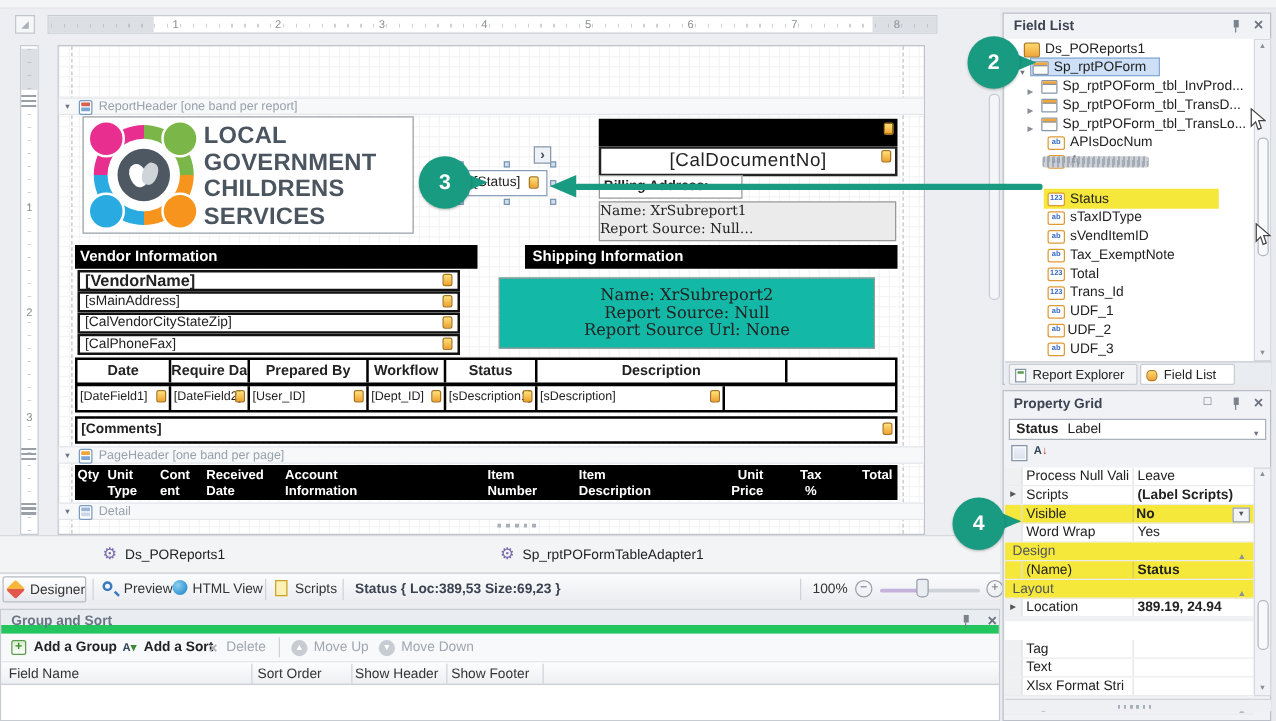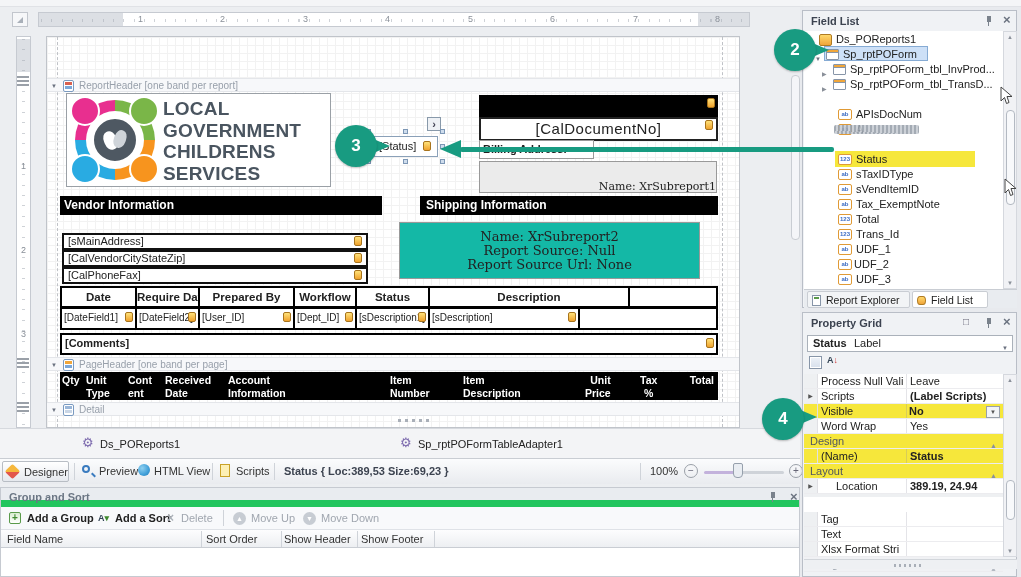--- a/index.html
+++ b/index.html
@@ -138,32 +138,36 @@
   <span class="abs hnd" style="left:403px;top:159px"></span>
   <span class="abs hnd" style="left:440px;top:159px"></span>
   <div class="abs" style="left:374px;top:136px;width:64px;height:21px;background:#fff;border:1px solid #8aa0b8;line-height:19px;padding-left:4px">
     <span>[Status]</span>
     <span class="abs oic" style="left:48px;top:4px"></span>
   </div>
 
   <div class="abs bold" style="left:479px;top:140px;width:115px;height:19px;background:#fff;border:1px solid #999;line-height:17px;padding-left:3px">
     <span>Billing Address:</span>
   </div>
-  <div class="abs serif" style="left:479px;top:161px;width:238px;height:32px;background:#ebebeb;border:1px solid #999;text-align:right;font-size:11px;line-height:14px;padding-top:18px">
+  <div class="abs serif" style="left:479px;top:161px;width:238px;height:32px;background:#ebebeb;border:1px solid #999;text-align:left;font-size:11px;line-height:14px;padding-top:0">
     <div>Name: XrSubreport1</div>
     <div>Report Source: Null…</div>
   </div>
 
   <div class="abs blackbar" style="left:60px;top:196px;width:322px;height:19px;font-size:12px;line-height:18px;padding-left:4px">
     <span>Vendor Information</span>
   </div>
   <div class="abs blackbar" style="left:420px;top:196px;width:298px;height:19px;font-size:12px;line-height:18px;padding-left:6px">
     <span>Shipping Information</span>
   </div>
 
+  <div class="abs" style="left:62px;top:216px;width:306px;height:17px;background:#fff;border:2px solid #111;font-weight:bold;font-size:13px;line-height:13px;padding-left:4px">
+    <span>[VendorName]</span>
+    <span class="abs oic" style="left:290px;top:1px"></span>
+  </div>
   <div class="abs" style="left:62px;top:233px;width:306px;height:17px;background:#fff;border:2px solid #111;font-size:11px;line-height:13px;padding-left:4px">
     <span>[sMainAddress]</span>
     <span class="abs oic" style="left:290px;top:1px"></span>
   </div>
   <div class="abs" style="left:62px;top:250px;width:306px;height:17px;background:#fff;border:2px solid #111;font-size:11px;line-height:13px;padding-left:4px">
     <span>[CalVendorCityStateZip]</span>
     <span class="abs oic" style="left:290px;top:1px"></span>
   </div>
   <div class="abs" style="left:62px;top:267px;width:306px;height:17px;background:#fff;border:2px solid #111;font-size:11px;line-height:13px;padding-left:4px">
     <span>[CalPhoneFax]</span>
@@ -359,20 +363,27 @@
           </span>
         <span class="abs" style="left:46px">Sp_rptPOForm_tbl_InvProd...</span>
       </div>
       <div class="abs trow" style="left:0;top:46px;width:208px">
         <span class="abs exp" style="left:18px;top:5px;color:#8a9099">▶</span>
         <span class="abs ticon-tbl" style="left:29px;top:2px">
             <i></i>
           </span>
         <span class="abs" style="left:46px">Sp_rptPOForm_tbl_TransD...</span>
       </div>
+      <div class="abs trow" style="left:0;top:61px;width:208px">
+        <span class="abs exp" style="left:18px;top:5px;color:#8a9099">▶</span>
+        <span class="abs ticon-tbl" style="left:29px;top:2px">
+            <i></i>
+          </span>
+        <span class="abs" style="left:46px">Sp_rptPOForm_tbl_TransLo...</span>
+      </div>
       <div class="abs trow" style="left:0;top:76px;width:200px">
         <span class="abs ticon-ab" style="left:34px;top:2px">ab</span>
         <span class="abs" style="left:52px">APIsDocNum</span>
       </div>
       <div class="abs trow" style="left:0;top:91px;width:200px">
         <span class="abs ticon-ab" style="left:34px;top:2px">ab</span>
         <span class="abs" style="left:52px">A</span>
         <span class="abs scribble" style="left:30px;top:3px;width:85px;height:9px"></span>
       </div>
       <div class="abs trow" style="left:0;top:121px;width:200px">
@@ -484,21 +495,21 @@
         <span class="pgut" style="background:transparent"></span>
         <span style="width:88px;padding-left:3px">(Name)</span>
         <span class="bold" style="width:97px;padding-left:3px;border-left:1px solid #d8cd58">Status</span>
       </div>
       <div class="abs prow pcat yhl" style="left:0;top:90px;width:199px;padding-left:6px">
         <span>Layout</span>
         <span class="abs" style="right:6px;top:4px;font-size:7px;color:#8a9099">▲</span>
       </div>
       <div class="abs prow" style="left:0;top:105px;width:199px;display:flex">
         <span class="pgut">▶</span>
-        <span style="width:88px;padding-left:18px">Location</span>
+        <span style="width:88px;padding-left:3px">Location</span>
         <span class="bold" style="width:97px;padding-left:3px;border-left:1px solid #e4e4e8">389.19, 24.94</span>
       </div>
       <div class="abs" style="left:0;top:120px;width:199px;height:3px;background:#eef0f2"></div>
       <div class="abs prow" style="left:0;top:138px;width:199px;display:flex">
         <span class="pgut"></span>
         <span style="width:88px;padding-left:3px">Tag</span>
         <span style="width:97px;padding-left:3px;border-left:1px solid #e4e4e8"></span>
       </div>
       <div class="abs prow" style="left:0;top:153px;width:199px;display:flex">
         <span class="pgut"></span>

